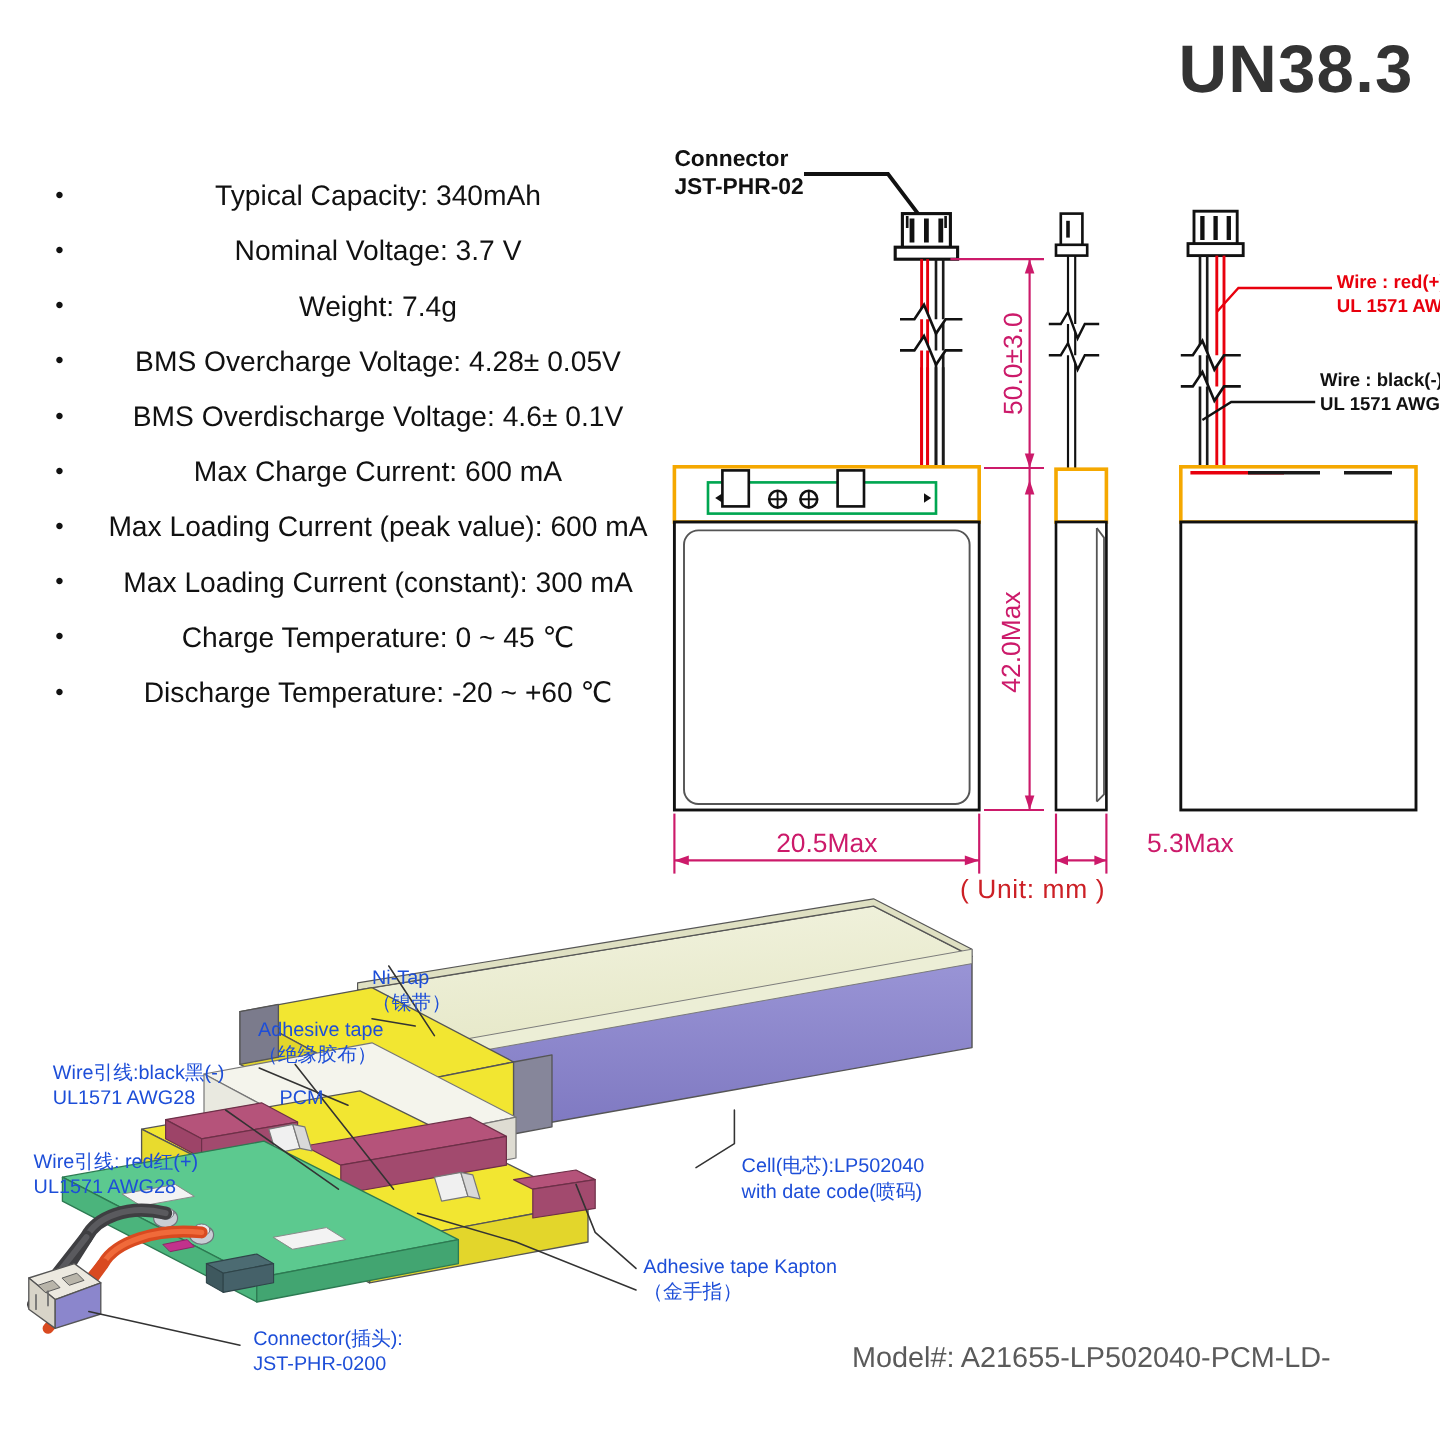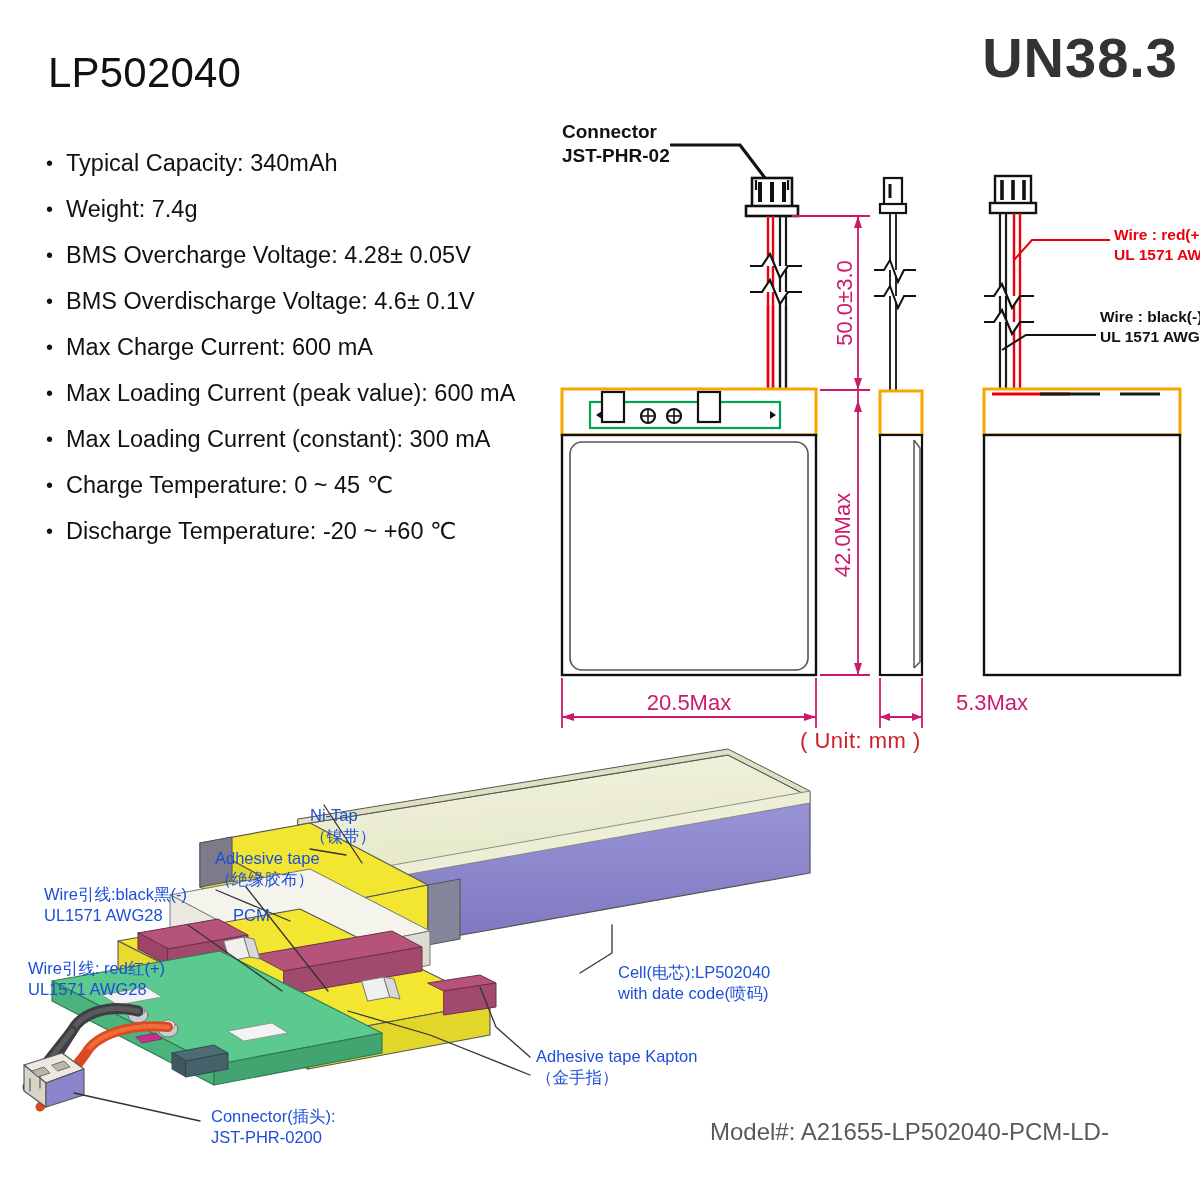--- a/index.html
+++ b/index.html
@@ -27,21 +27,21 @@
 
   
   #spec-list{
     position:absolute;left:44px;top:140px;
     width:520px;
     list-style:none;margin:0;padding:0;
   }
   #spec-list li{
     font-size:23.5px;line-height:46px;
     color:#111;white-space:nowrap;
-    position:relative;padding-left:22px;
+    position:relative;padding-left:22px;text-align:center;
   }
   #spec-list li::before{
     content:"\2022";position:absolute;left:2px;top:0;
     font-size:20px;color:#111;
   }
 
   
   #drawing{
     position:absolute;left:540px;top:110px;
     width:660px;height:680px;
@@ -71,25 +71,25 @@
   #model-number{
     position:absolute;left:710px;top:1118px;
     font-size:24px;color:#5a5a5a;white-space:nowrap;
   }
 </style>
 </head>
 <body>
 
 <div class="page">
 
-  <div id="product-title">LP502040</div>
   <div id="un-badge">UN38.3</div>
 
   <ul id="spec-list">
     <li>Typical Capacity: 340mAh</li>
+    <li>Nominal Voltage: 3.7 V</li>
     <li>Weight: 7.4g</li>
     <li>BMS Overcharge Voltage: 4.28± 0.05V</li>
     <li>BMS Overdischarge Voltage: 4.6± 0.1V</li>
     <li>Max Charge Current: 600 mA</li>
     <li>Max Loading Current (peak value): 600 mA</li>
     <li>Max Loading Current (constant): 300 mA</li>
     <li>Charge Temperature: 0 ~ 45 ℃</li>
     <li>Discharge Temperature: -20 ~ +60 ℃</li>
   </ul>
 

